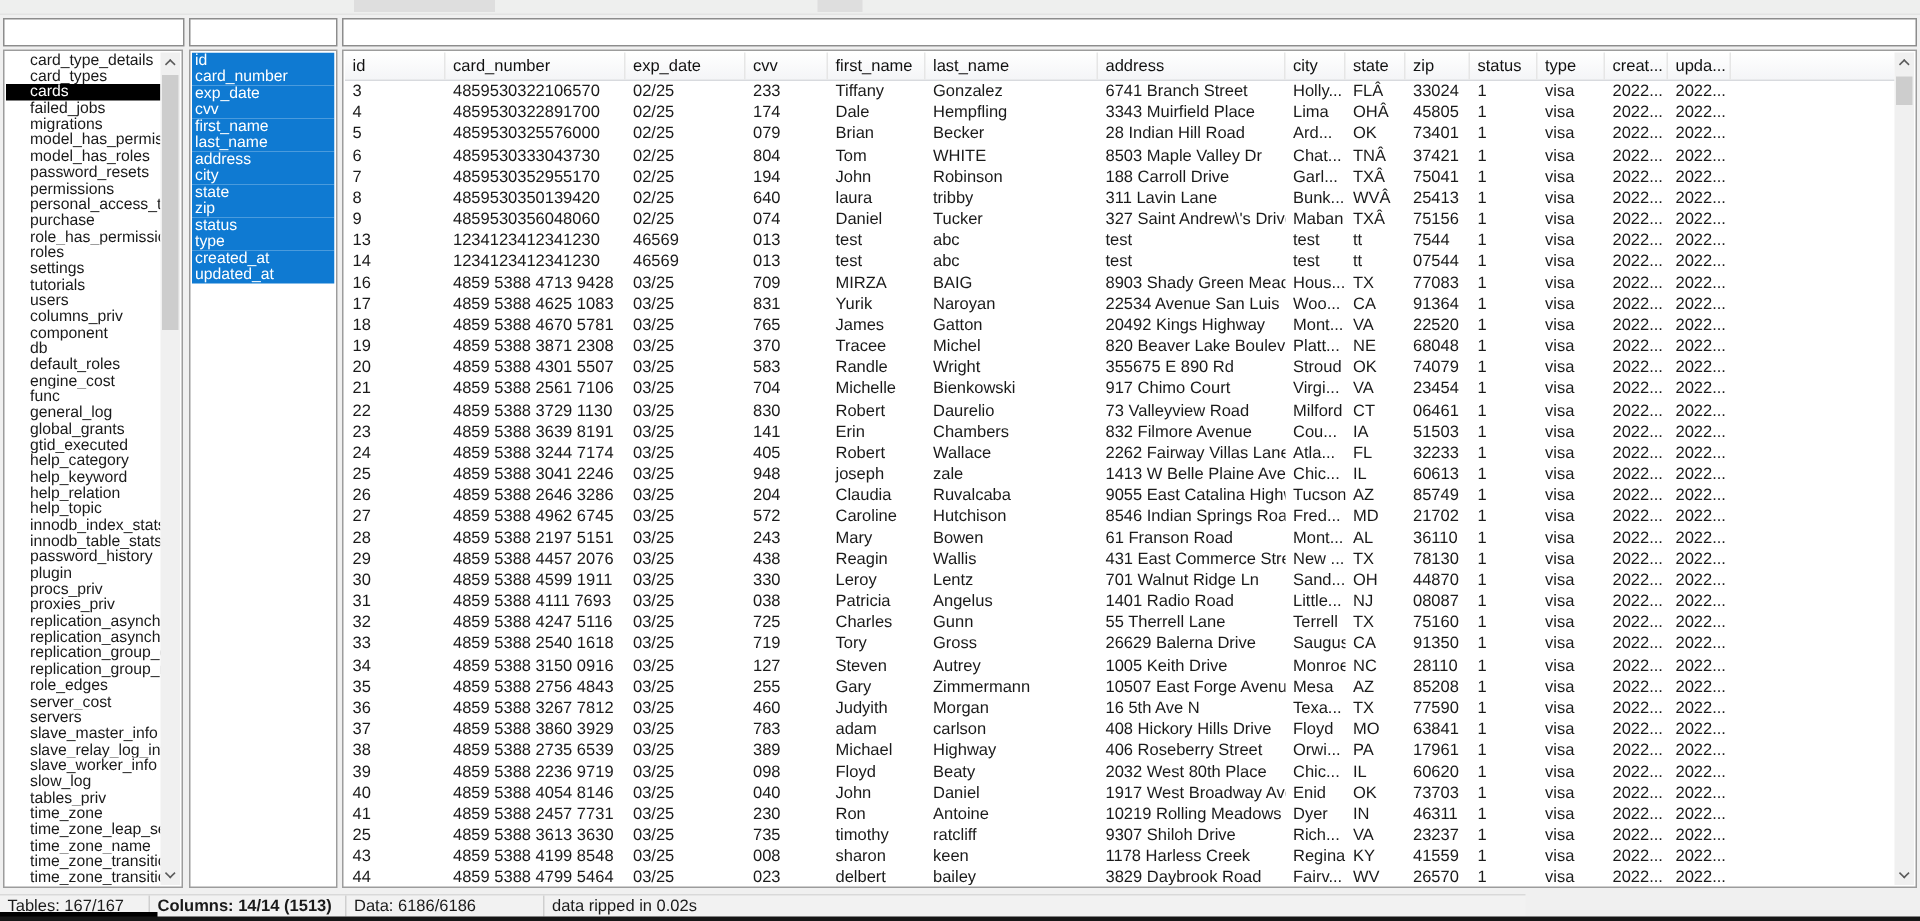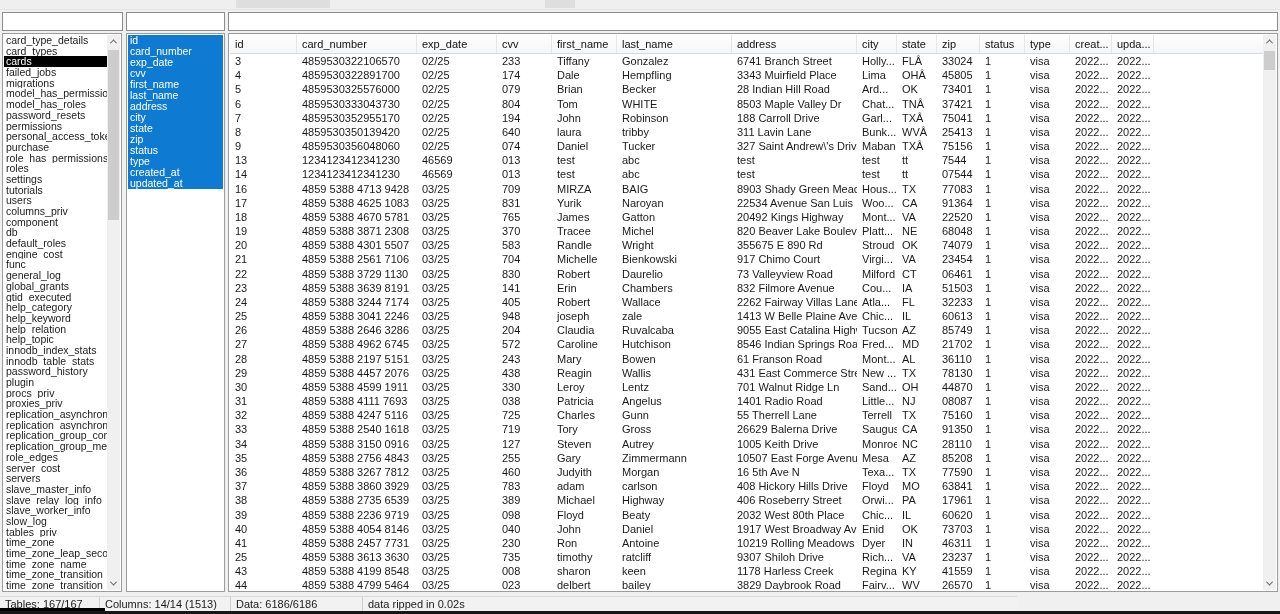--- a/index.html
+++ b/index.html
@@ -30,21 +30,21 @@
   
   .panel { position:absolute; top:33px; height:559px; background:#fff; border:1px solid #9c9c9c; }
   #tables-panel  { left:2px;   width:120px; }
   #columns-panel { left:126px; width:99px;  }
   #data-panel    { left:228px; width:1050px;}
 
   
   .tlist { position:absolute; top:1px; left:1px; right:14px; bottom:1px; overflow:hidden; }
   .tlist .item {
     height:10.7px; line-height:10.7px; font-size:10.5px;
-    white-space:nowrap; overflow:hidden; padding-left:2px; cursor:default;
+    white-space:nowrap; overflow:hidden; padding-left:16px; cursor:default;
   }
   .tlist .item.selected { background:#000000; color:#fff; }
 
   .clist { position:absolute; top:1px; left:1px; right:1px; bottom:1px; overflow:hidden; background:#fff; }
   .clist .item {
     height:11px; line-height:11px; font-size:10.5px;
     white-space:nowrap; overflow:hidden; padding-left:2px;
     background:#0f7ad2; color:#fff; cursor:default;
   }
 
@@ -76,21 +76,21 @@
   .gcell { padding-left:5px; white-space:nowrap; overflow:hidden; }
   .grow::after { content:""; }
 
   
   #status-bar {
     position:absolute; left:0; top:596px; width:1017px; height:15px;
     background:#f2f2f2; border-top:1px solid #d9d9d9;
     display:flex; font-size:11px; line-height:14px;
   }
   .status-sec { padding-left:5px; border-right:1px solid #cfcfcf; white-space:nowrap; overflow:hidden; }
-  .status-sec.s1 { width:100px; } .status-sec.s2 { width:131px; } .status-sec.s3 { width:132px; }
+  .status-sec.s1 { width:100px; } .status-sec.s2 { width:131px;font-weight:bold; } .status-sec.s3 { width:132px; }
   .status-sec.s4 { flex:1; border-right:none; }
 
   .bottom-strip { position:absolute; left:0; top:611px; width:1280px; height:3px; background:#161616; }
   .bottom-left-block { position:absolute; left:0; top:608px; width:105px; height:6px; background:#000; }
 </style>
 </head>
 <body>
 
 <div class="top-strip">
   <div class="top-frag f1"></div>

